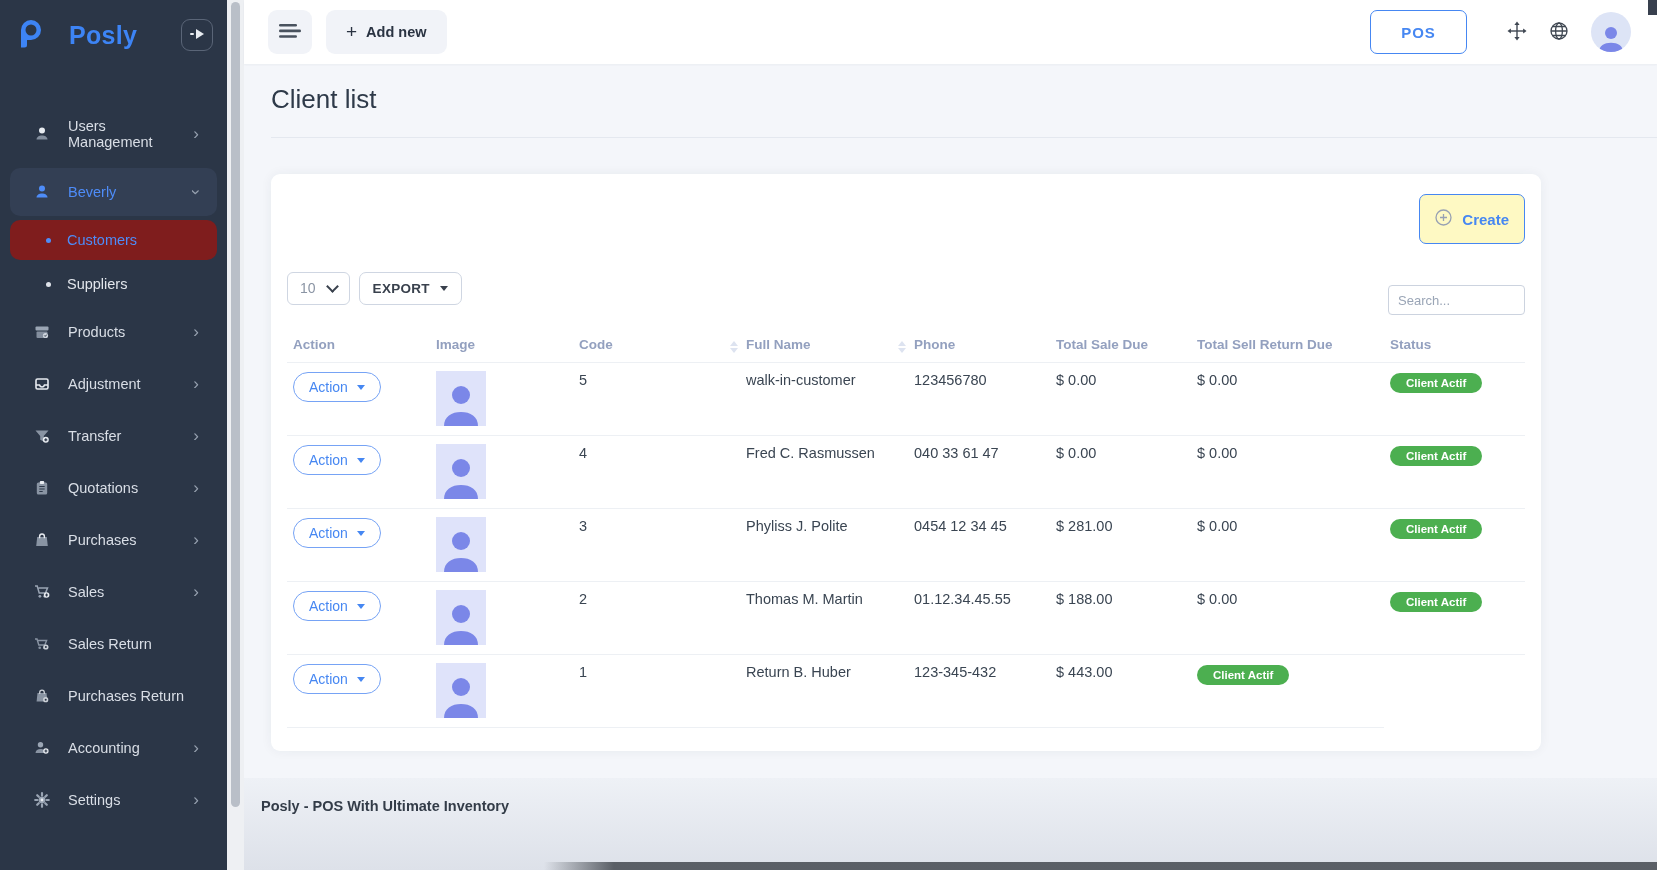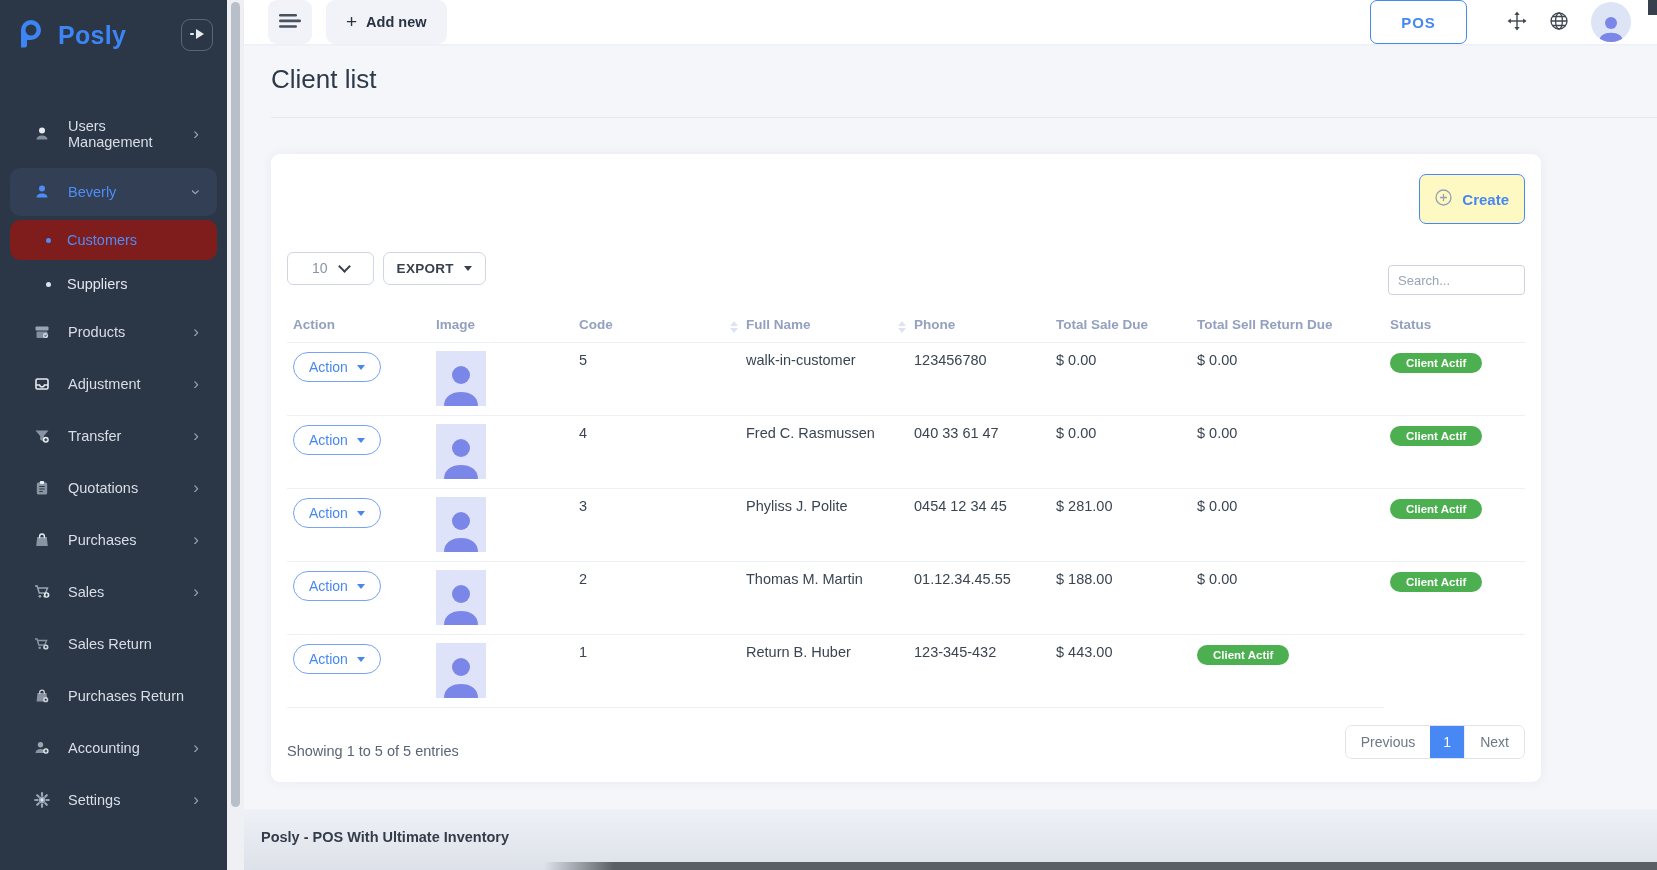--- a/index.html
+++ b/index.html
@@ -9,21 +9,21 @@
     background:#f4f6fa; color:#3a4552; position:relative;
   }
   .app { display:flex; width:1657px; height:870px; }
 
   
   .sidebar {
     width:227px; min-width:227px; height:870px; background:#2b3647;
     color:#d9dee6; display:flex; flex-direction:column; overflow:hidden;
   }
   .sidebar-header { display:flex; align-items:center; justify-content:space-between; padding:16px 14px 10px 12px; }
-  .logo { display:flex; align-items:center; gap:12px; cursor:pointer; }
+  .logo { display:flex; align-items:center; gap:23px; cursor:pointer; }
   .logo-text { color:#3d84f5; font-size:25px; font-weight:bold; letter-spacing:.3px; }
   .collapse-btn {
     width:32px; height:32px; border:1.5px solid #5a6577; border-radius:9px;
     background:transparent; display:flex; align-items:center; justify-content:center; cursor:pointer;
   }
   .menu { margin-top:38px; display:flex; flex-direction:column; }
   .menu-item {
     display:flex; align-items:center; gap:16px; padding:14px 18px 14px 22px;
     margin:2px 10px; border-radius:10px; cursor:pointer; text-decoration:none; color:#d9dee6;
     font-size:14.5px;
@@ -88,21 +88,21 @@
   }
   .card-top { display:flex; justify-content:flex-end; }
   .create-btn {
     display:flex; align-items:center; gap:10px; background:#fef9c3; border:1px solid #4687f2;
     border-radius:7px; padding:14px 15px; color:#4687f2; font-size:15px; font-weight:bold;
     cursor:pointer; font-family:inherit;
   }
   .controls { display:flex; align-items:center; margin-top:17px; }
   .pagesize {
     display:flex; align-items:center; gap:12px; border:1px solid #cfd6e2; border-radius:6px;
-    padding:5px 24px; height:33px; cursor:pointer; background:#fff;
+    padding:5px 12px; height:33px; cursor:pointer; background:#fff;
   }
   .pagesize .val { color:#8a94a4; font-size:14px; }
   .chev-down { width:0; height:0; border-left:4.5px solid transparent; border-right:4.5px solid transparent; border-top:5.5px solid #39414d; }
   .chev-wide { width:9px; height:9px; border-right:2px solid #39414d; border-bottom:2px solid #39414d; transform:rotate(45deg); margin-top:-4px; }
   .export-btn {
     display:flex; align-items:center; gap:10px; border:1px solid #cfd6e2; border-radius:7px;
     background:#fff; padding:5px 13px; height:33px; margin-left:9px; cursor:pointer;
     font-size:13.5px; font-weight:bold; color:#39414d; letter-spacing:.3px; font-family:inherit;
   }
   .search-box { margin-left:auto; }
@@ -558,28 +558,20 @@
                 </td>
               <td>1</td>
               <td>Return B. Huber</td>
               <td>123-345-432</td>
               <td>$ 443.00</td>
               <td><span class="badge">Client Actif</span></td>
             </tr>
           </tbody>
         </table>
 
-        <div class="table-footer">
-          <div class="summary">Showing 1 to 5 of 5 entries</div>
-          <div class="pagination">
-            <button class="page-link">Previous</button>
-            <button class="page-link page-current">1</button>
-            <button class="page-link page-next">Next</button>
-          </div>
-        </div>
 
       </section>
     </div>
 
     <footer class="footer">
       <span class="footer-text">Posly - POS With Ultimate Inventory</span>
     </footer>
 
     <div class="bottom-shadow"></div>
   </div>

